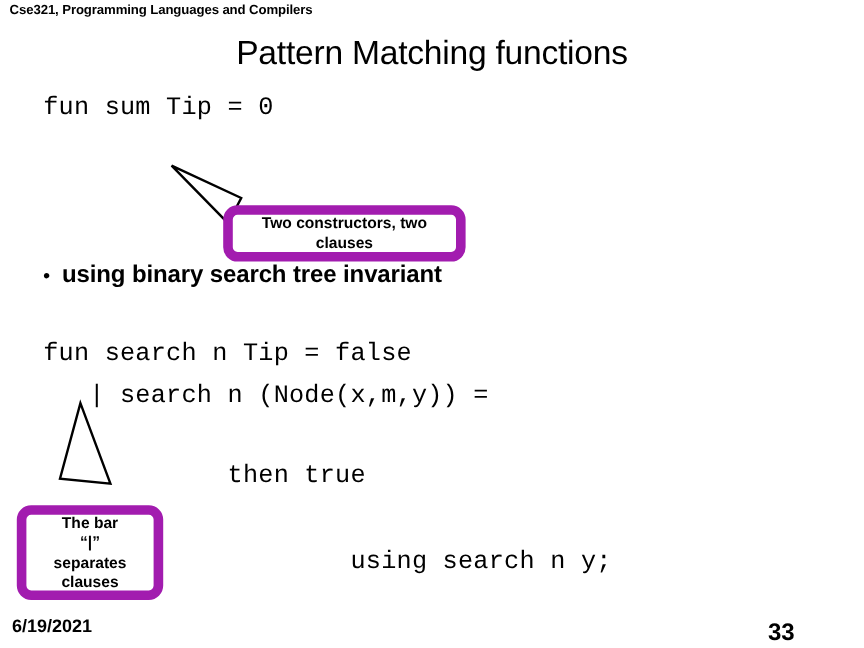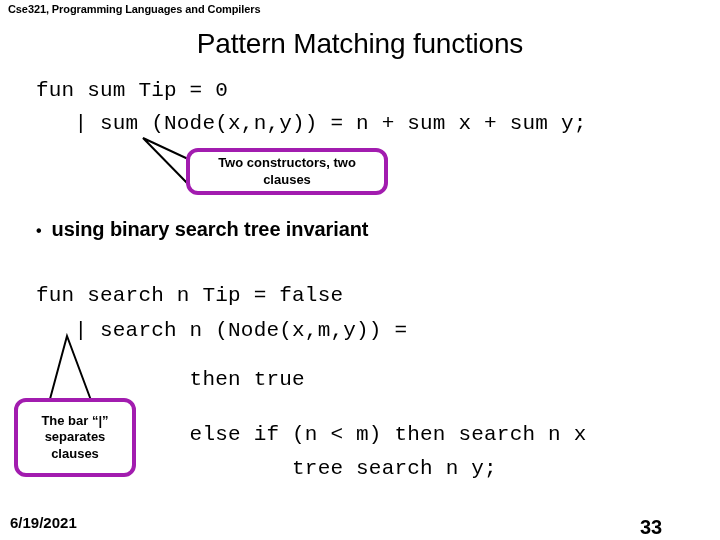--- a/index.html
+++ b/index.html
@@ -51,21 +51,21 @@
     line-height: 1;
     white-space: pre;
     letter-spacing: 0.2px;
   }
   .code-1 { left: 36px;  top: 80px; }
   .code-2 { left: 36px;  top: 113px; }
 
   .code-3 { left: 36px;  top: 285px; }
   .code-4 { left: 36px;  top: 320px; }
   .code-5 { left: 36px;  top: 355px; }
-  .code-6 { left: 36px;  top: 369px; }
+  .code-6 { left: 36px;  top: 387px; }
   .code-7 { left: 36px;  top: 424px; }
   .code-8 { left: 36px;  top: 458px; }
 
   
   .bullet-row {
     position: absolute;
     left: 36px;
     top: 218px;
     font-size: 20px;
     font-weight: bold;
@@ -76,31 +76,32 @@
     font-size: 16px;
     line-height: 1;
     margin-right: 10px;
   }
   .bullet-text { letter-spacing: -0.1px; text-align: right; }
 
   
   .callout {
     position: absolute;
     box-sizing: border-box;
-    border: 4px solid #a21caf;
+    border: 8px solid #a21caf;
     border-radius: 12px;
     background: #ffffff;
     text-align: center;
     font-size: 13px;
     font-weight: bold;
     line-height: 1.25;
     display: flex;
     align-items: center;
     justify-content: center;
     z-index: 2;
+    margin-top: 23px;
   }
   .callout-1 {
     left: 186px;
     top: 148px;
     width: 202px;
     height: 47px;
     padding: 0 10px;
   }
   .callout-2 {
     left: 14px;
@@ -139,41 +140,39 @@
 </head>
 <body>
 
 <div class="slide">
 
   <div class="header">Cse321, Programming Languages and Compilers</div>
 
   <div class="title">Pattern Matching functions</div>
 
   <div class="code code-1">fun sum Tip = 0</div>
-  <div class="code code-2">   | sum (Node(x,n,y)) = n + sum x + sum y;</div>
 
   <svg class="tail-svg" viewBox="0 0 720 540" xmlns="http://www.w3.org/2000/svg">
     <polygon points="143,138 201,165 190,186" fill="#ffffff" stroke="#000000" stroke-width="2" stroke-linejoin="miter"></polygon>
     <polygon points="67,336 92,403 50,399" fill="#ffffff" stroke="#000000" stroke-width="2" stroke-linejoin="miter"></polygon>
   </svg>
 
   <div class="callout callout-1">
     <span>Two constructors, two clauses</span>
   </div>
 
   <div class="bullet-row">
     <span class="bullet-dot">•</span>
     <span class="bullet-text">using binary search tree invariant</span>
   </div>
 
   <div class="code code-4">   | search n (Node(x,m,y)) =</div>
   <div class="code code-3">fun search n Tip = false</div>
   <div class="code code-6">            then true</div>
-  <div class="code code-7">            else if (n &lt; m) then search n x</div>
-  <div class="code code-8">                    tree search n y;</div>
+  <div class="code code-8">                    using search n y;</div>
 
   <div class="callout callout-2">
     <span>The bar “|” separates clauses</span>
   </div>
 
   <div class="footer-date">6/19/2021</div>
   <div class="footer-page">33</div>
 
 </div>
 

